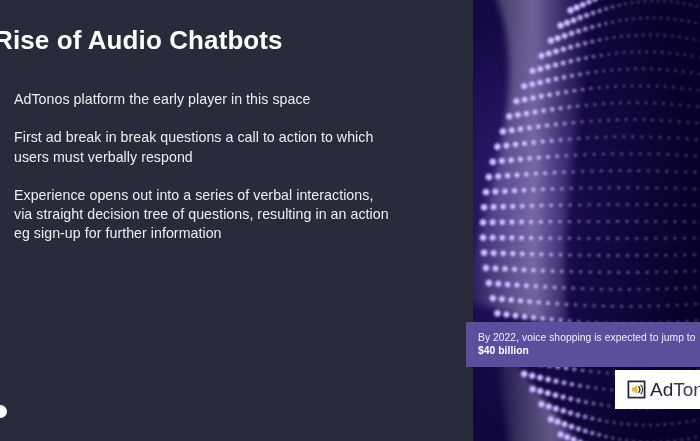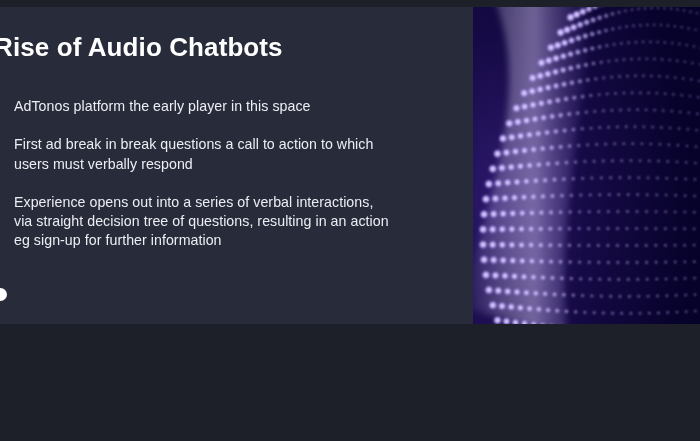--- a/index.html
+++ b/index.html
@@ -6,24 +6,23 @@
     margin: 0;
     padding: 0;
     background: #1d2029;
   }
   body {
     font-family: "Liberation Sans", sans-serif;
   }
   .slide {
     position: relative;
     width: 700px;
-    height: 317px;
+    height: 441px;
     overflow: hidden;
     background: #282c3a;
-    margin-top: 7px;
   }
 
   
   .slide-title {
     position: absolute;
     left: -6px;
     top: 26px;
     width: 470px;
     font-size: 26px;
     font-weight: bold;
@@ -893,20 +892,21 @@
               <circle cx="243.5" cy="448.0" r="1.54" fill="url(#dotG)" opacity="0.33"></circle>
               <circle cx="97.6" cy="449.7" r="4.40" fill="url(#dotG)" opacity="1.00"></circle>
               <circle cx="103.7" cy="452.5" r="4.16" fill="url(#dotG)" opacity="1.00"></circle>
             </g>
         </g>
       </svg>
     </div>
   </div>
 
   <div class="callout">
+    <div class="callout-line">By 2022, voice shopping is expected to jump to</div>
     <div class="callout-line strong">$40 billion</div>
   </div>
 
   <div class="logo-box">
     <span class="logo-icon">
       <svg width="19" height="19" viewBox="0 0 19 19" aria-hidden="true">
         <rect x="1.4" y="1.4" width="16.2" height="16.2" fill="none" stroke="#232235" stroke-width="1.7"></rect>
         <path d="M5 7.4 h2.2 L10.2 4.8 v9.4 L7.2 11.6 H5 Z" fill="#e8b92e"></path>
         <path d="M11.8 6.6 q2.4 2.9 0 5.8" fill="none" stroke="#232235" stroke-width="1.3" stroke-linecap="round"></path>
         <path d="M13.9 5.1 q3.4 4.4 0 8.8" fill="none" stroke="#232235" stroke-width="1.1" stroke-linecap="round"></path>

